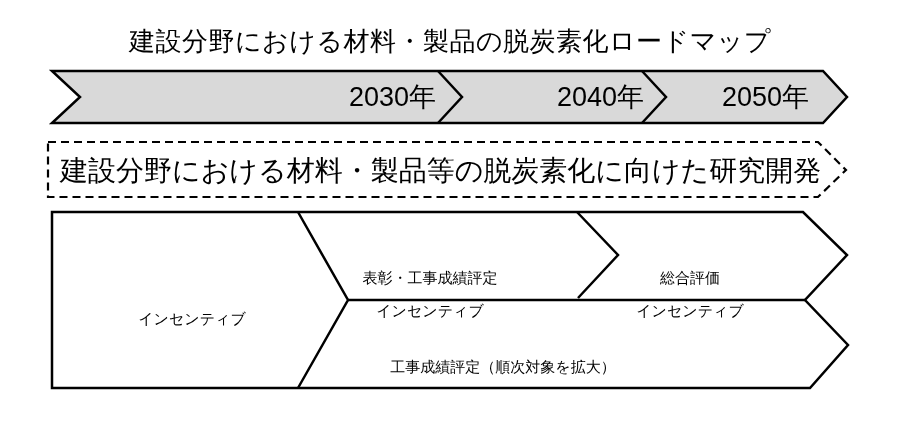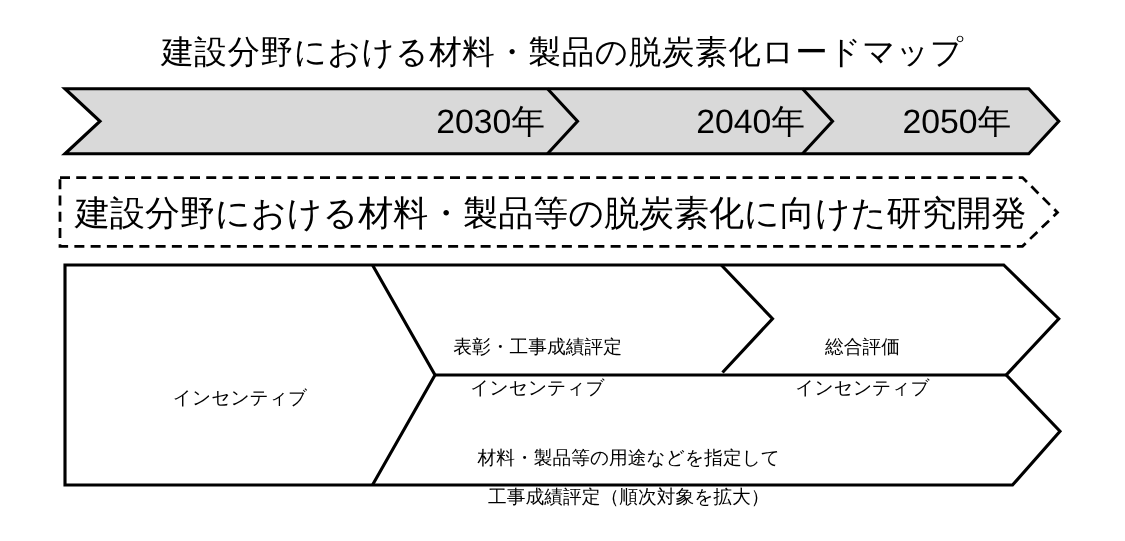--- a/index.html
+++ b/index.html
@@ -74,17 +74,16 @@
     <div>表彰・工事成績評定</div>
     <div>インセンティブ</div>
   </div>
 
   <div class="txt block-label comp-label">
     <div>総合評価</div>
     <div>インセンティブ</div>
   </div>
 
   <div class="txt block-label mandate-label">
-    <div>材料・製品等の用途などを指定して</div>
     <div>工事成績評定（順次対象を拡大）</div>
   </div>
 
 </div>
 
 </body></html>

